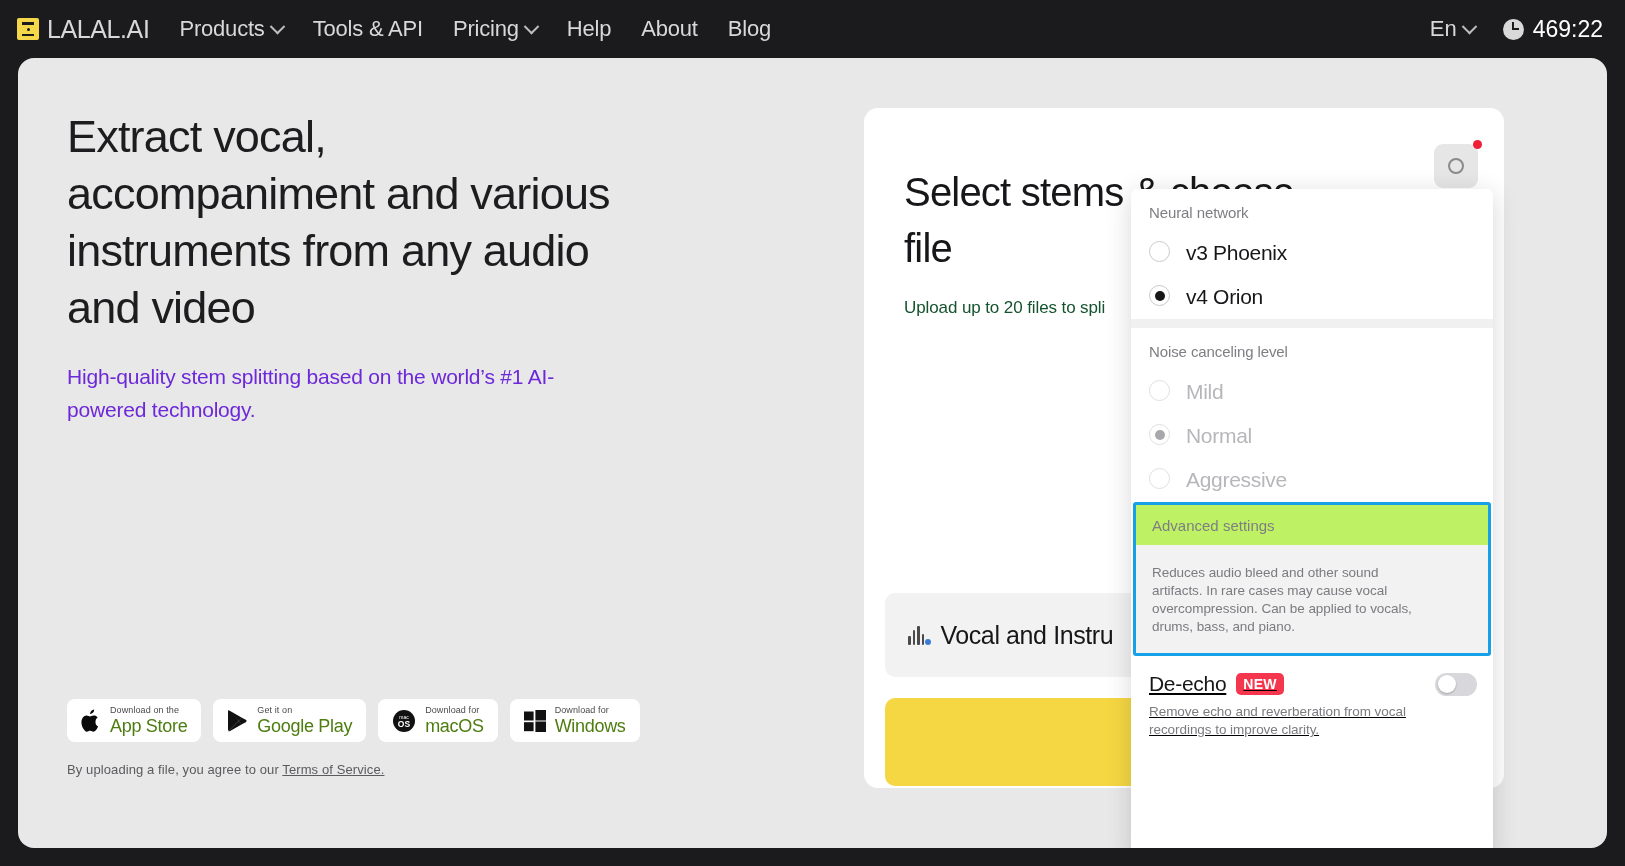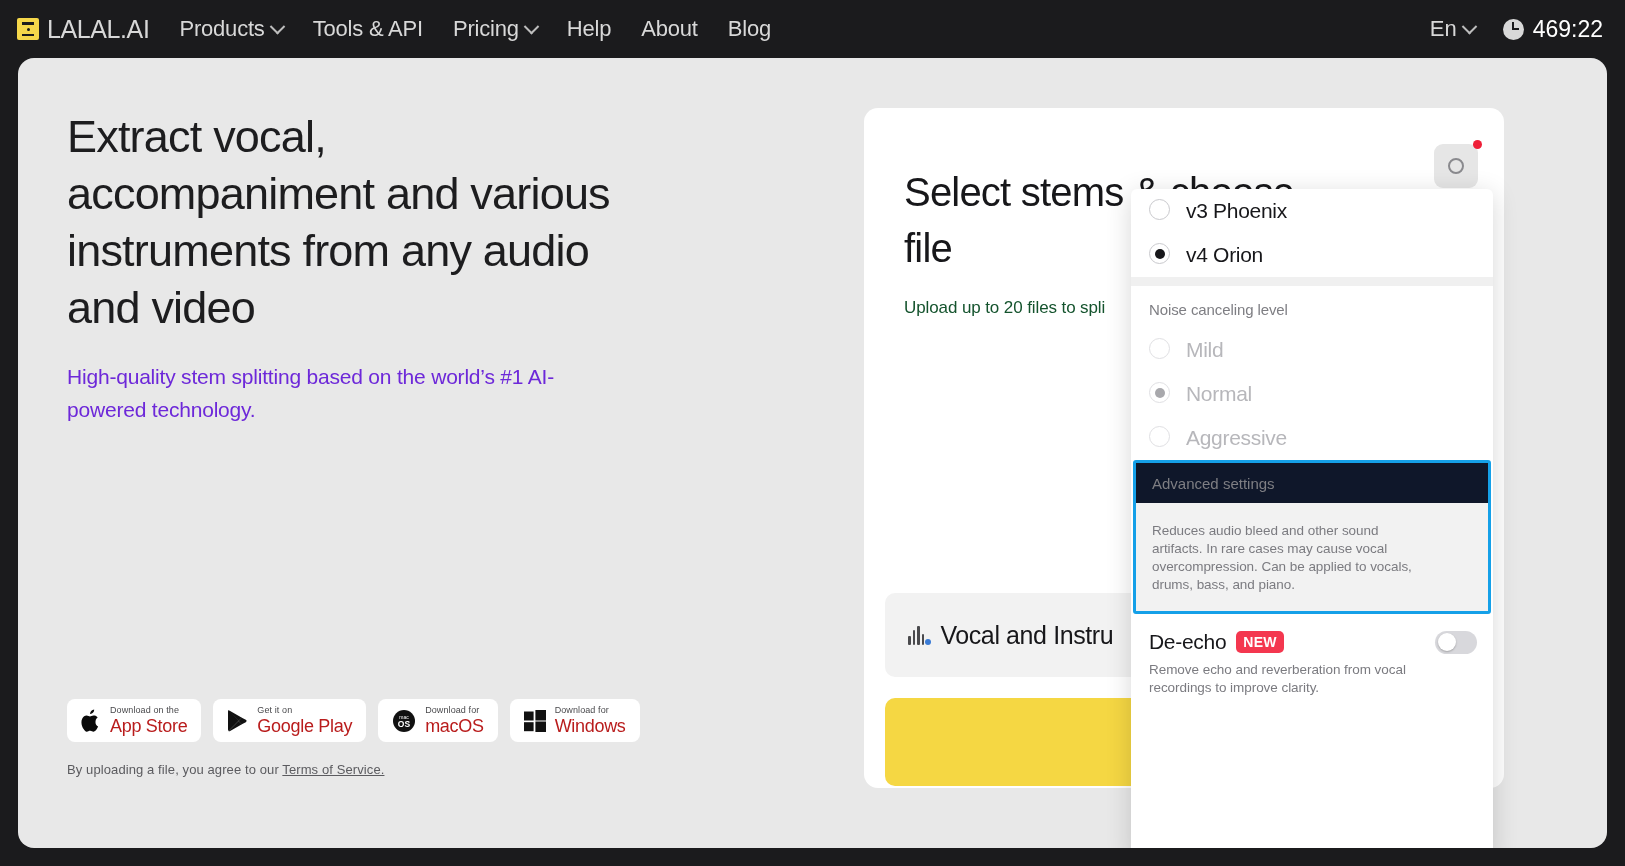--- a/index.html
+++ b/index.html
@@ -89,21 +89,21 @@
     display: flex; gap: 12px;
   }
   .badge {
     height: 43px; background: #fff; border-radius: 8px;
     display: flex; align-items: center; padding: 0 14px; gap: 9px;
     cursor: pointer;
   }
   .badge .glyph { flex: 0 0 auto; display: flex; align-items: center; }
   .badge .txt { display: flex; flex-direction: column; justify-content: center; }
   .badge .small { font-size: 9px; color: #4a4a4d; line-height: 11px; letter-spacing: .1px; }
-  .badge .big { font-size: 18px; color: #b91c1c; line-height: 20px; letter-spacing: -0.3px; white-space: nowrap; }
+  .badge .big { font-size: 18px; color: #4d7c0f; line-height: 20px; letter-spacing: -0.3px; white-space: nowrap; }
 
   .terms {
     position: absolute; left: 49px; top: 704px;
     font-size: 13px; color: #5b5b5f; letter-spacing: .1px;
   }
   .terms u { text-decoration: underline; }
 
   
   .card {
     position: absolute; left: 846px; top: 50px;
@@ -189,42 +189,42 @@
   .radio-row .rtext { font-size: 21px; color: #17171a; letter-spacing: -0.3px; }
   .radio-row.disabled .rtext { color: #b7b7bb; }
 
   .adv-wrap {
     position: relative;
     border: 3px solid #15a0e8; border-radius: 3px;
     margin: 0 2px;
   }
   .adv-label {
     font-size: 15px; color: #7e7e83; padding: 12px 16px 11px 16px;
-    background: #0f172a;
+    background: #bef264;
   }
   .adv-body { background: #f2f2f2; padding: 12px 16px 17px 16px; }
   .adv-head { display: flex; align-items: center; justify-content: space-between; }
   .adv-title { font-size: 21px; color: #17171a; letter-spacing: -0.3px; }
   .adv-desc {
     margin-top: 7px; font-size: 13.5px; line-height: 18px;
     color: #7b7b80; letter-spacing: -0.05px; width: 268px;
   }
   .toggle {
     width: 42px; height: 23px; border-radius: 12px;
     background: #d8d8dc; position: relative; flex: 0 0 auto; cursor: pointer;
   }
   .toggle .knob {
     position: absolute; top: 2.5px; left: 2.5px;
     width: 18px; height: 18px; border-radius: 50%; background: #fff;
     box-shadow: 0 1px 2px rgba(0,0,0,.25);
   }
   .toggle.on { background: #17171a; }
   .toggle.on .knob { left: auto; right: 2.5px; }
 
-  .deecho { background: #fff; padding: 16px 16px 14px 18px; }
+  .deecho { background: #fff; padding: 16px 16px 14px 18px; text-decoration: underline; }
   .deecho .adv-head { justify-content: flex-start; gap: 10px; }
   .new-badge {
     background: #f4374f; color: #fff; font-size: 14px; font-weight: bold;
     padding: 3px 7px; border-radius: 5px; letter-spacing: .3px;
   }
   .deecho .toggle { margin-left: auto; }
   .deecho .adv-desc { width: 265px; }
 </style>
 </head>
 <body>
@@ -356,20 +356,21 @@
       </span>
       <span class="label">Vocal and Instru</span>
     </div>
     <div class="cta">
       <span>S</span>
     </div>
   </div>
 
   <div class="dropdown">
 
+    <div class="dd-label">Neural network</div>
     <div class="radio-row">
       <span class="radio"></span>
       <span class="rtext">v3 Phoenix</span>
     </div>
     <div class="radio-row">
       <span class="radio on"></span>
       <span class="rtext">v4 Orion</span>
     </div>
 
     <div class="dd-sep"></div>

